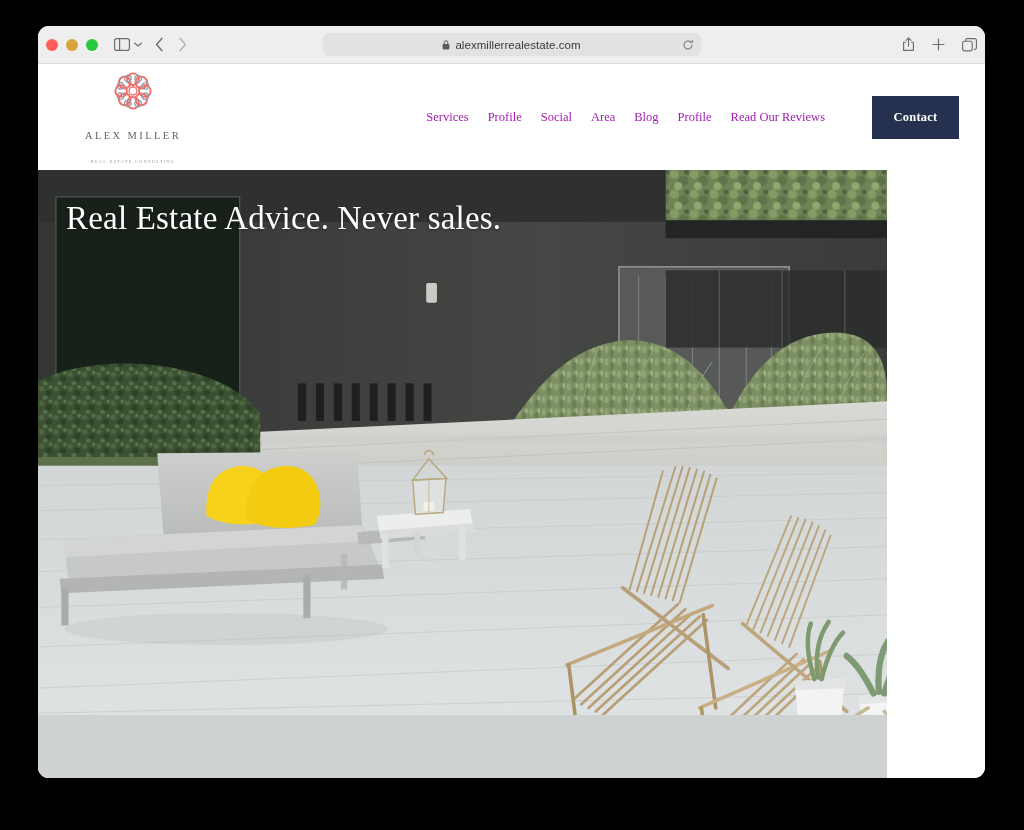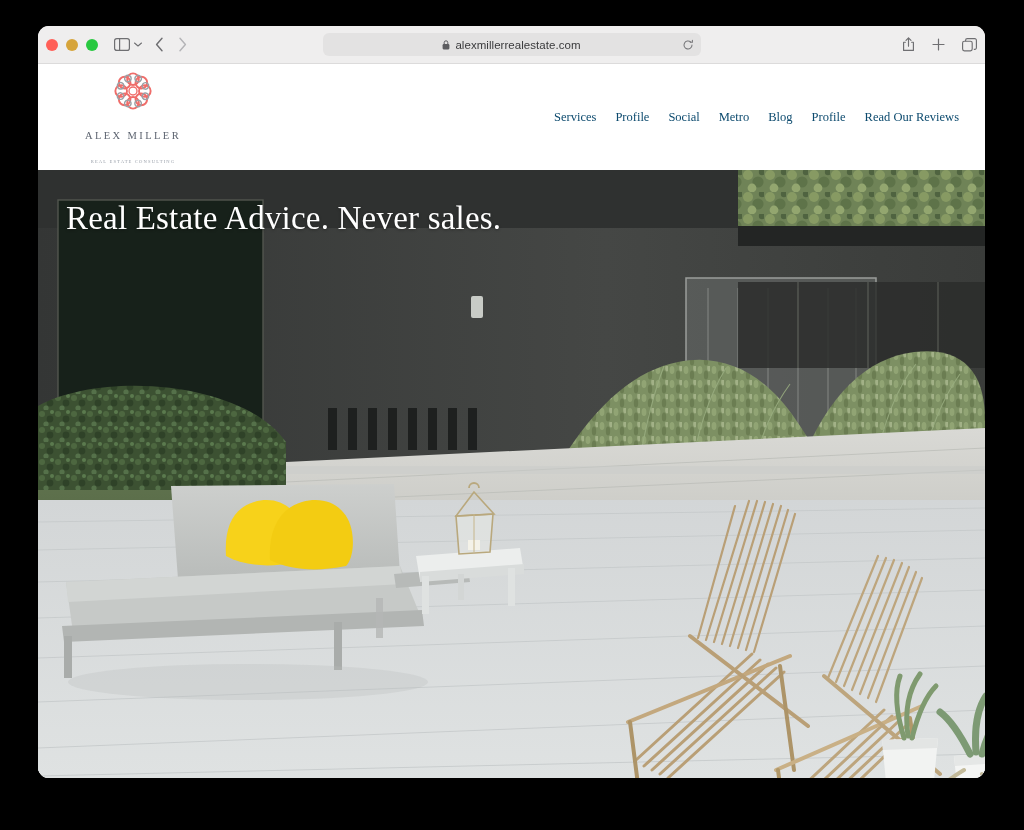--- a/index.html
+++ b/index.html
@@ -134,21 +134,21 @@
 
   .nav {
     margin-left: auto;
     display: flex;
     align-items: center;
     gap: 19px;
   }
   .nav a {
     font-family: "Liberation Serif", serif;
     font-size: 12.5px;
-    color: #0c4a6e;
+    color: #a21caf;
     text-decoration: none;
     white-space: nowrap;
   }
 
   .contact-btn {
     margin-left: 28px;
     width: 87px;
     height: 43px;
     background: #25314f;
     color: #ffffff;
@@ -159,21 +159,21 @@
     letter-spacing: .2px;
     cursor: pointer;
     display: flex;
     align-items: center;
     justify-content: center;
   }
 
   
   .hero {
     position: relative;
-    width: 947px;
+    width: 849px;
     height: 608px;
     overflow: hidden;
     background: #cfd2d2;
   }
   .hero-photo { position: absolute; inset: 0; }
   .hero-copy {
     position: absolute;
     left: 28px;
     top: 30px;
     z-index: 20;
@@ -341,24 +341,25 @@
           </svg>
         </span>
         <span class="brand-name">ALEX MILLER</span>
         <span class="brand-tag">REAL ESTATE CONSULTING</span>
       </div>
 
       <nav class="nav">
         <a href="#">Services</a>
         <a href="#">Profile</a>
         <a href="#">Social</a>
-        <a href="#">Metro</a>
+        <a href="#">Area</a>
         <a href="#">Blog</a>
         <a href="#">Profile</a>
         <a href="#">Read Our Reviews</a>
+        <button class="contact-btn">Contact</button>
       </nav>
     </div>
 
     <section class="hero">
 
       <svg class="hero-photo" viewBox="0 0 947 608" preserveAspectRatio="xMidYMid slice">
         <defs>
           <linearGradient id="skyTrees" x1="0" y1="0" x2="0" y2="1">
             <stop offset="0" stop-color="#8d9b6d"></stop>
             <stop offset="1" stop-color="#5c6f4b"></stop>

